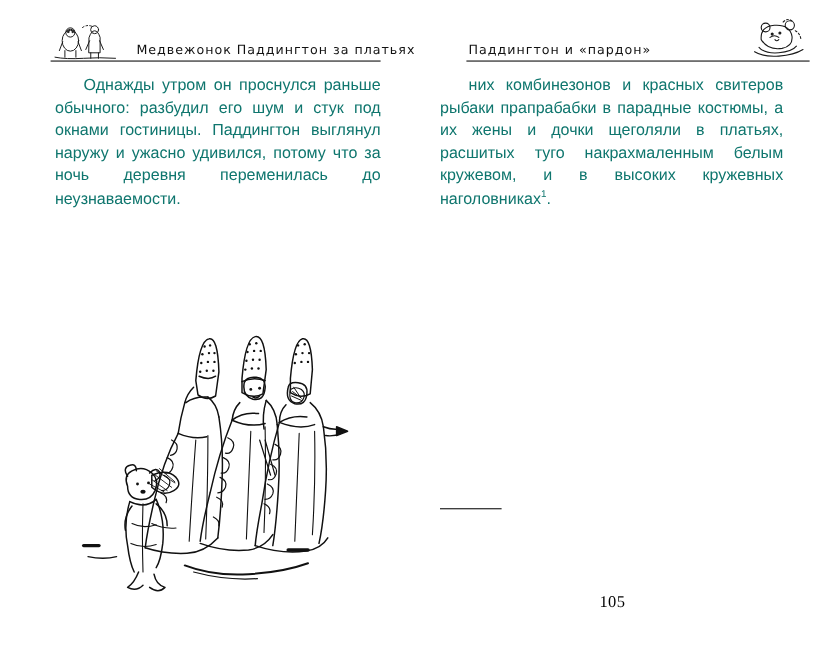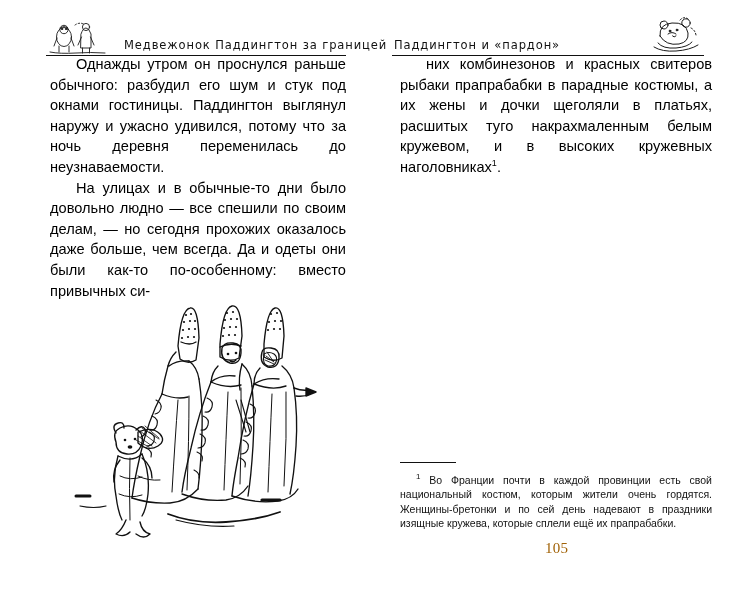--- a/index.html
+++ b/index.html
@@ -30,21 +30,21 @@
     left: 0;
     width: 740px;
     height: 62px;
   }
   .head-block {
     position: absolute;
     top: 22px;
     height: 34px;
   }
   .head-left  { left: 46px;  width: 300px; }
-  .head-right { left: 392px; width: 312px; }
+  .head-right { left: 424px; width: 312px; }
 
   .head-rule {
     position: absolute;
     left: 0;
     bottom: 0;
     height: 1px;
     background: #111;
   }
   .head-left  .head-rule { width: 300px; }
   .head-right .head-rule { width: 312px; }
@@ -65,27 +65,27 @@
   .vignette {
     position: absolute;
     bottom: 1px;
   }
   .vignette.left  { left: 2px;  width: 60px; height: 34px; }
   .vignette.right { right: -2px; width: 62px; height: 40px; bottom: 0px; }
 
   
   .col {
     position: absolute;
-    top: 54px;
+    top: 68px;
     font-family: "Liberation Sans", sans-serif;
     font-size: 14.6px;
     line-height: 20.6px;
     text-align: justify;
     text-justify: inter-word;
-    color: #000000;
+    color: #0f766e;
   }
   .col-left  { left: 50px;  width: 296px; }
   .col-right { left: 400px; width: 312px; }
 
   .col p {
     margin: 0;
     text-indent: 26px;
     hyphens: manual;
   }
 
@@ -132,21 +132,21 @@
     line-height: 0;
   }
 
   
   .folio {
     position: absolute;
     left: 545px;
     top: 540px;
     font-family: "Liberation Serif", serif;
     font-size: 15px;
-    color: #a16207;
+    color: #000000;
     letter-spacing: 0.3px;
   }
 </style>
 </head>
 <body>
 
 <div class="page">
 
   <div class="header">
 
@@ -163,21 +163,21 @@
             <circle cx="18" cy="8" r="0.7" fill="#1a1a1a"></circle>
             <path d="M33 13 q2 -6 5 -6 q3 0 5 6 l0 14 l-10 0 z"></path>
             <circle cx="38" cy="6" r="3.6"></circle>
             <path d="M33.5 16 L30 24 M42.5 16 L46 24"></path>
             <path d="M34.5 27 L34.5 32 M41.5 27 L41.5 32"></path>
             <path d="M2 31 q10 2 26 1 q14 -1 29 0"></path>
             <path d="M27 4 q4 -3 9 -1" stroke-dasharray="1.5 2"></path>
           </g>
         </svg>
       </span>
-      <span class="head-text">Медвежонок Паддингтон за границей</span>
+      <span class="head-text">Медвежонок Паддингтон за платьях</span>
       <span class="head-rule"></span>
     </div>
 
     <div class="head-block head-right">
       <span class="head-text">Паддингтон и «пардон»</span>
       <span class="vignette right">
         <svg viewBox="0 0 62 40" width="62" height="40" aria-hidden="true">
           <g fill="none" stroke="#1a1a1a" stroke-width="1" stroke-linecap="round">
             <path d="M16 20 q-1 -12 12 -13 q14 -1 16 10 q1 9 -9 11 q-13 2 -19 -8 z"></path>
             <circle cx="20" cy="9" r="4"></circle>
@@ -192,21 +192,20 @@
             <path d="M47 12 q4 2 5 7" stroke-dasharray="1.6 2"></path>
           </g>
         </svg>
       </span>
       <span class="head-rule"></span>
     </div>
   </div>
 
   <div class="col col-left">
     <p>Однажды утром он проснулся раньше обычного: разбудил его шум и стук под окнами гостиницы. Паддингтон выглянул наружу и ужасно удивился, потому что за ночь деревня переменилась до неузнаваемости.</p>
-    <p>На улицах и в обычные-то дни было довольно людно — все спешили по своим делам, — но сегодня прохожих оказалось даже больше, чем всегда. Да и одеты они были как-то по-особенному: вместо привычных си-</p>
   </div>
 
   <div class="figure">
     <svg viewBox="0 0 296 250" width="296" height="250" aria-hidden="true">
       <g fill="none" stroke="#111" stroke-width="1.35" stroke-linecap="round" stroke-linejoin="round">
 
         <path d="M128 46 q3 -36 12 -38 q8 -2 9 30 l-3 22 q-8 5 -16 -1 z"></path>
         <path d="M131 42 q9 4 15 0"></path>
         <g fill="#111" stroke="none">
           <circle cx="136" cy="15" r="1.1"></circle>
@@ -348,18 +347,17 @@
       </g>
     </svg>
   </div>
 
   <div class="col col-right">
     <p><span>них комбинезонов и красных свитеров рыбаки прапрабабки в парадные костюмы, а их жены и дочки щеголяли в платьях, расшитых туго накрахмаленным белым кружевом, и в высоких кружевных наголовниках</span><sup class="note-ref">1</sup><span>.</span></p>
   </div>
 
   <div class="footnote">
     <div class="footnote-rule"></div>
-    <p class="footnote-text"><span class="fn-marker">1</span> <span>Во Франции почти в каждой провинции есть свой национальный костюм, которым жители очень гордятся. Женщины-бретонки и по сей день надевают в праздники изящные кружева, которые сплели ещё их прапрабабки.</span></p>
   </div>
 
   <div class="folio">105</div>
 
 </div>
 
 </body></html>

